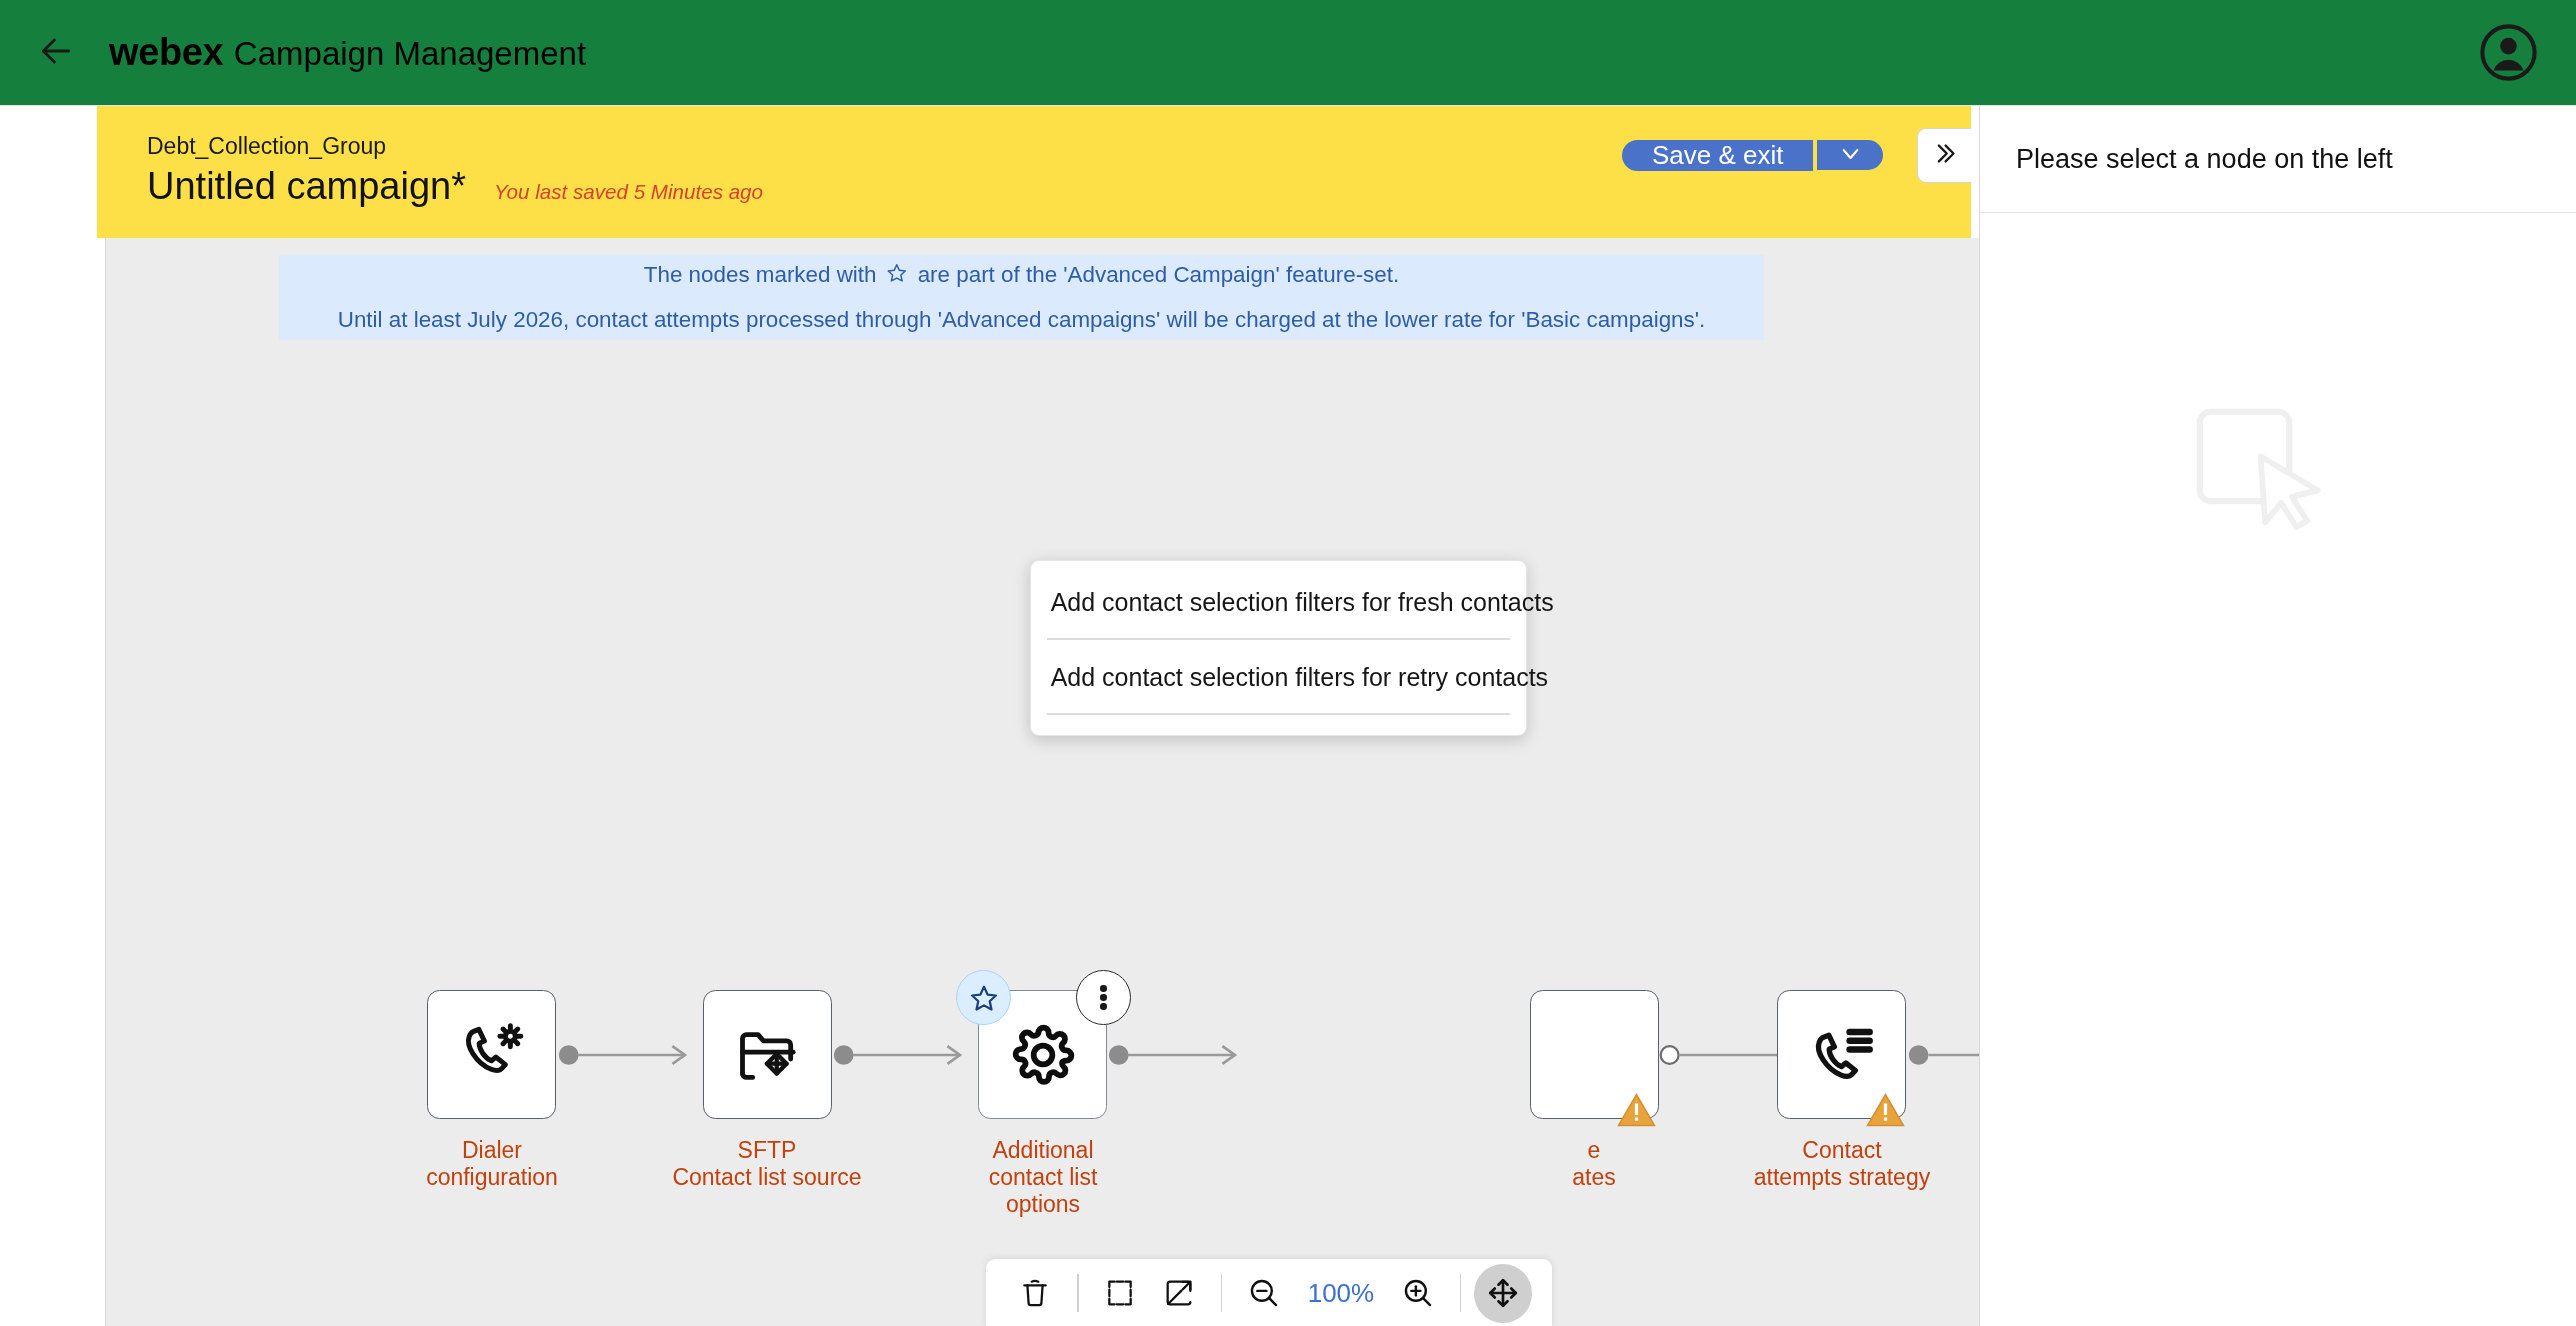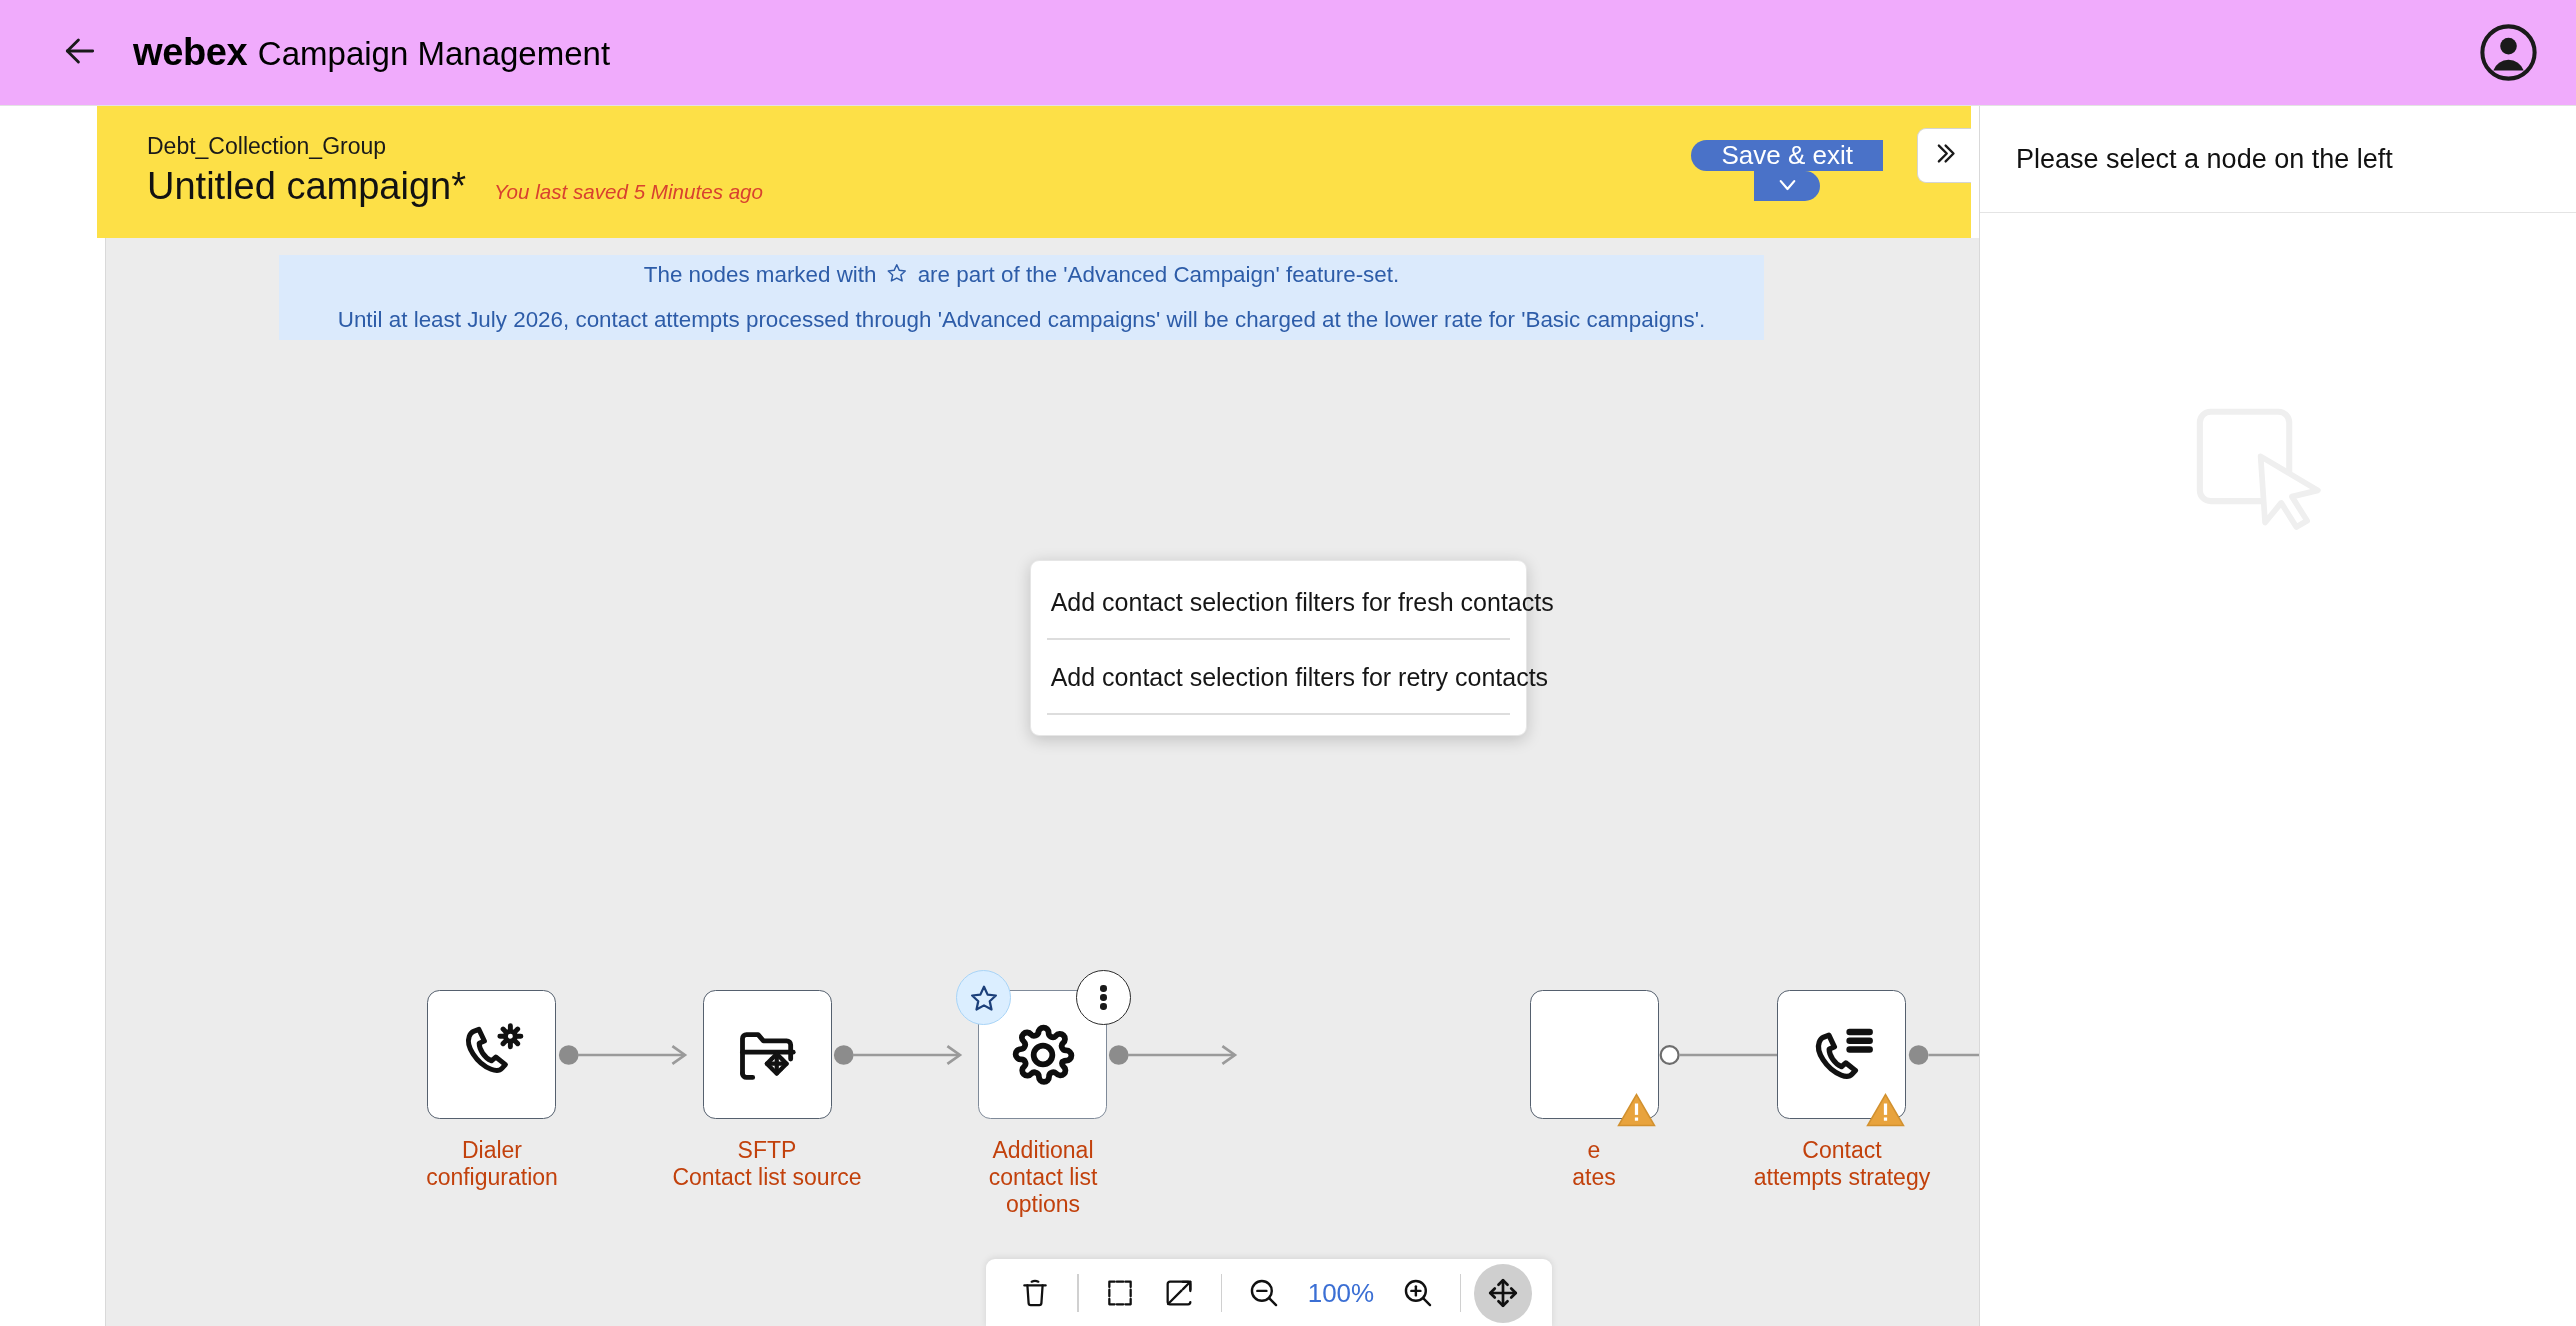--- a/index.html
+++ b/index.html
@@ -7,22 +7,22 @@
     width: 2576px; height: 1326px;
     font-family: "Liberation Sans", sans-serif;
     background: #ffffff;
     overflow: hidden;
   }
   #root { position: relative; width: 2576px; height: 1326px; }
 
   
   .appbar {
     position: absolute; left: 0; top: 0; width: 2576px; height: 106px;
-    background: #f0abfc; border-bottom: 1.8px solid #e3e3e3;
-    display: flex; align-items: center; padding-left: 24px;
+    background: #15803d; border-bottom: 1.8px solid #e3e3e3;
+    display: flex; align-items: center;
   }
   .back-btn {
     width: 57px; height: 57px; margin-left: 27px;
     display: flex; align-items: center; justify-content: center;
     cursor: pointer; border-radius: 7.2px;
   }
   .brand {
     margin-left: 25px; display: flex; align-items: baseline; gap: 10.7px;
   }
   .brand-webex { font-size: 38px; font-weight: 700; color: #000; letter-spacing: -0.4px; }
@@ -50,21 +50,21 @@
   }
   .title-row {
     position: absolute; left: 50px; top: 59px;
     display: flex; align-items: baseline; gap: 28px;
   }
   .camp-title { font-size: 38px; color: #121212; font-weight: 400; }
   .saved-note { font-size: 20.6px; color: #d8412f; font-style: italic; }
 
   .save-group {
     position: absolute; right: 88px; top: 34px;
-    display: flex; align-items: center; height: 49px; flex-direction: column;
+    display: flex; align-items: flex-start; height: 49px;
   }
   .save-btn {
     background: #4a72c8; color: #fff; font-size: 26px;
     border: none; padding: 0 30px;
     border-top-left-radius: 31px; border-bottom-left-radius: 31px;
     cursor: pointer; display: flex; align-items: center;
     font-family: "Liberation Sans", sans-serif;
   }
   .save-split {
     width: 3.6px; background: #ffffff;

